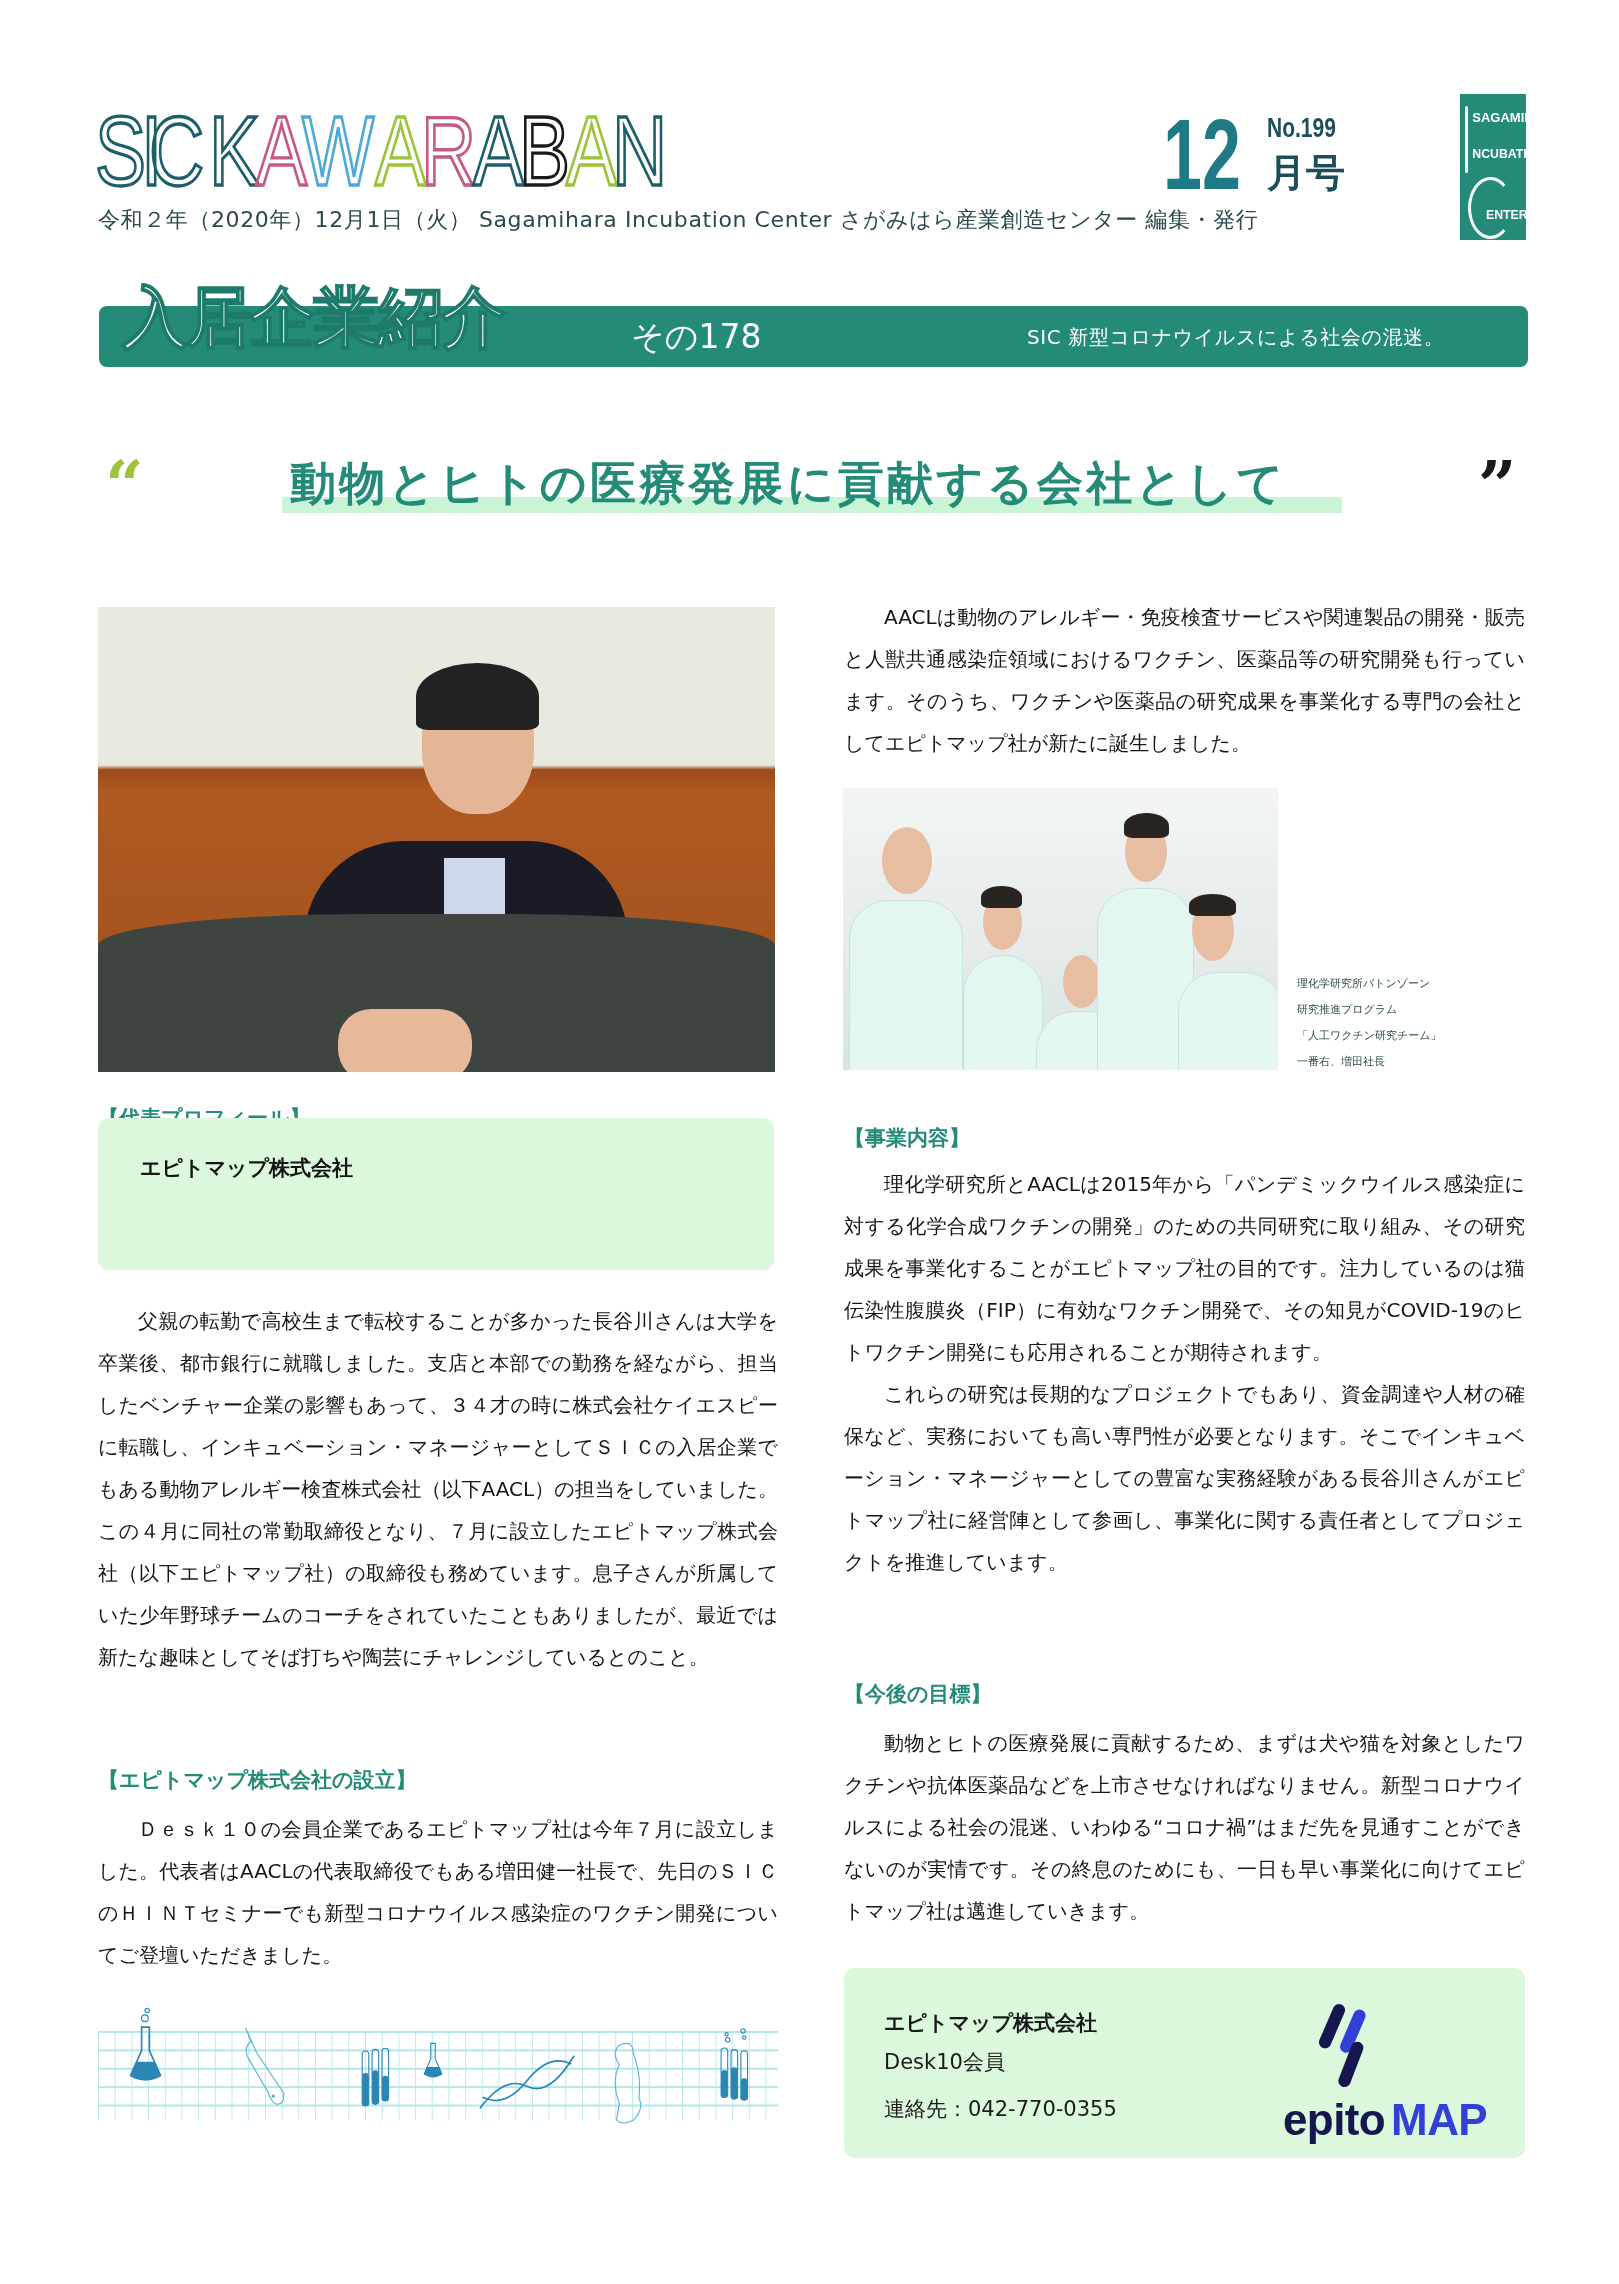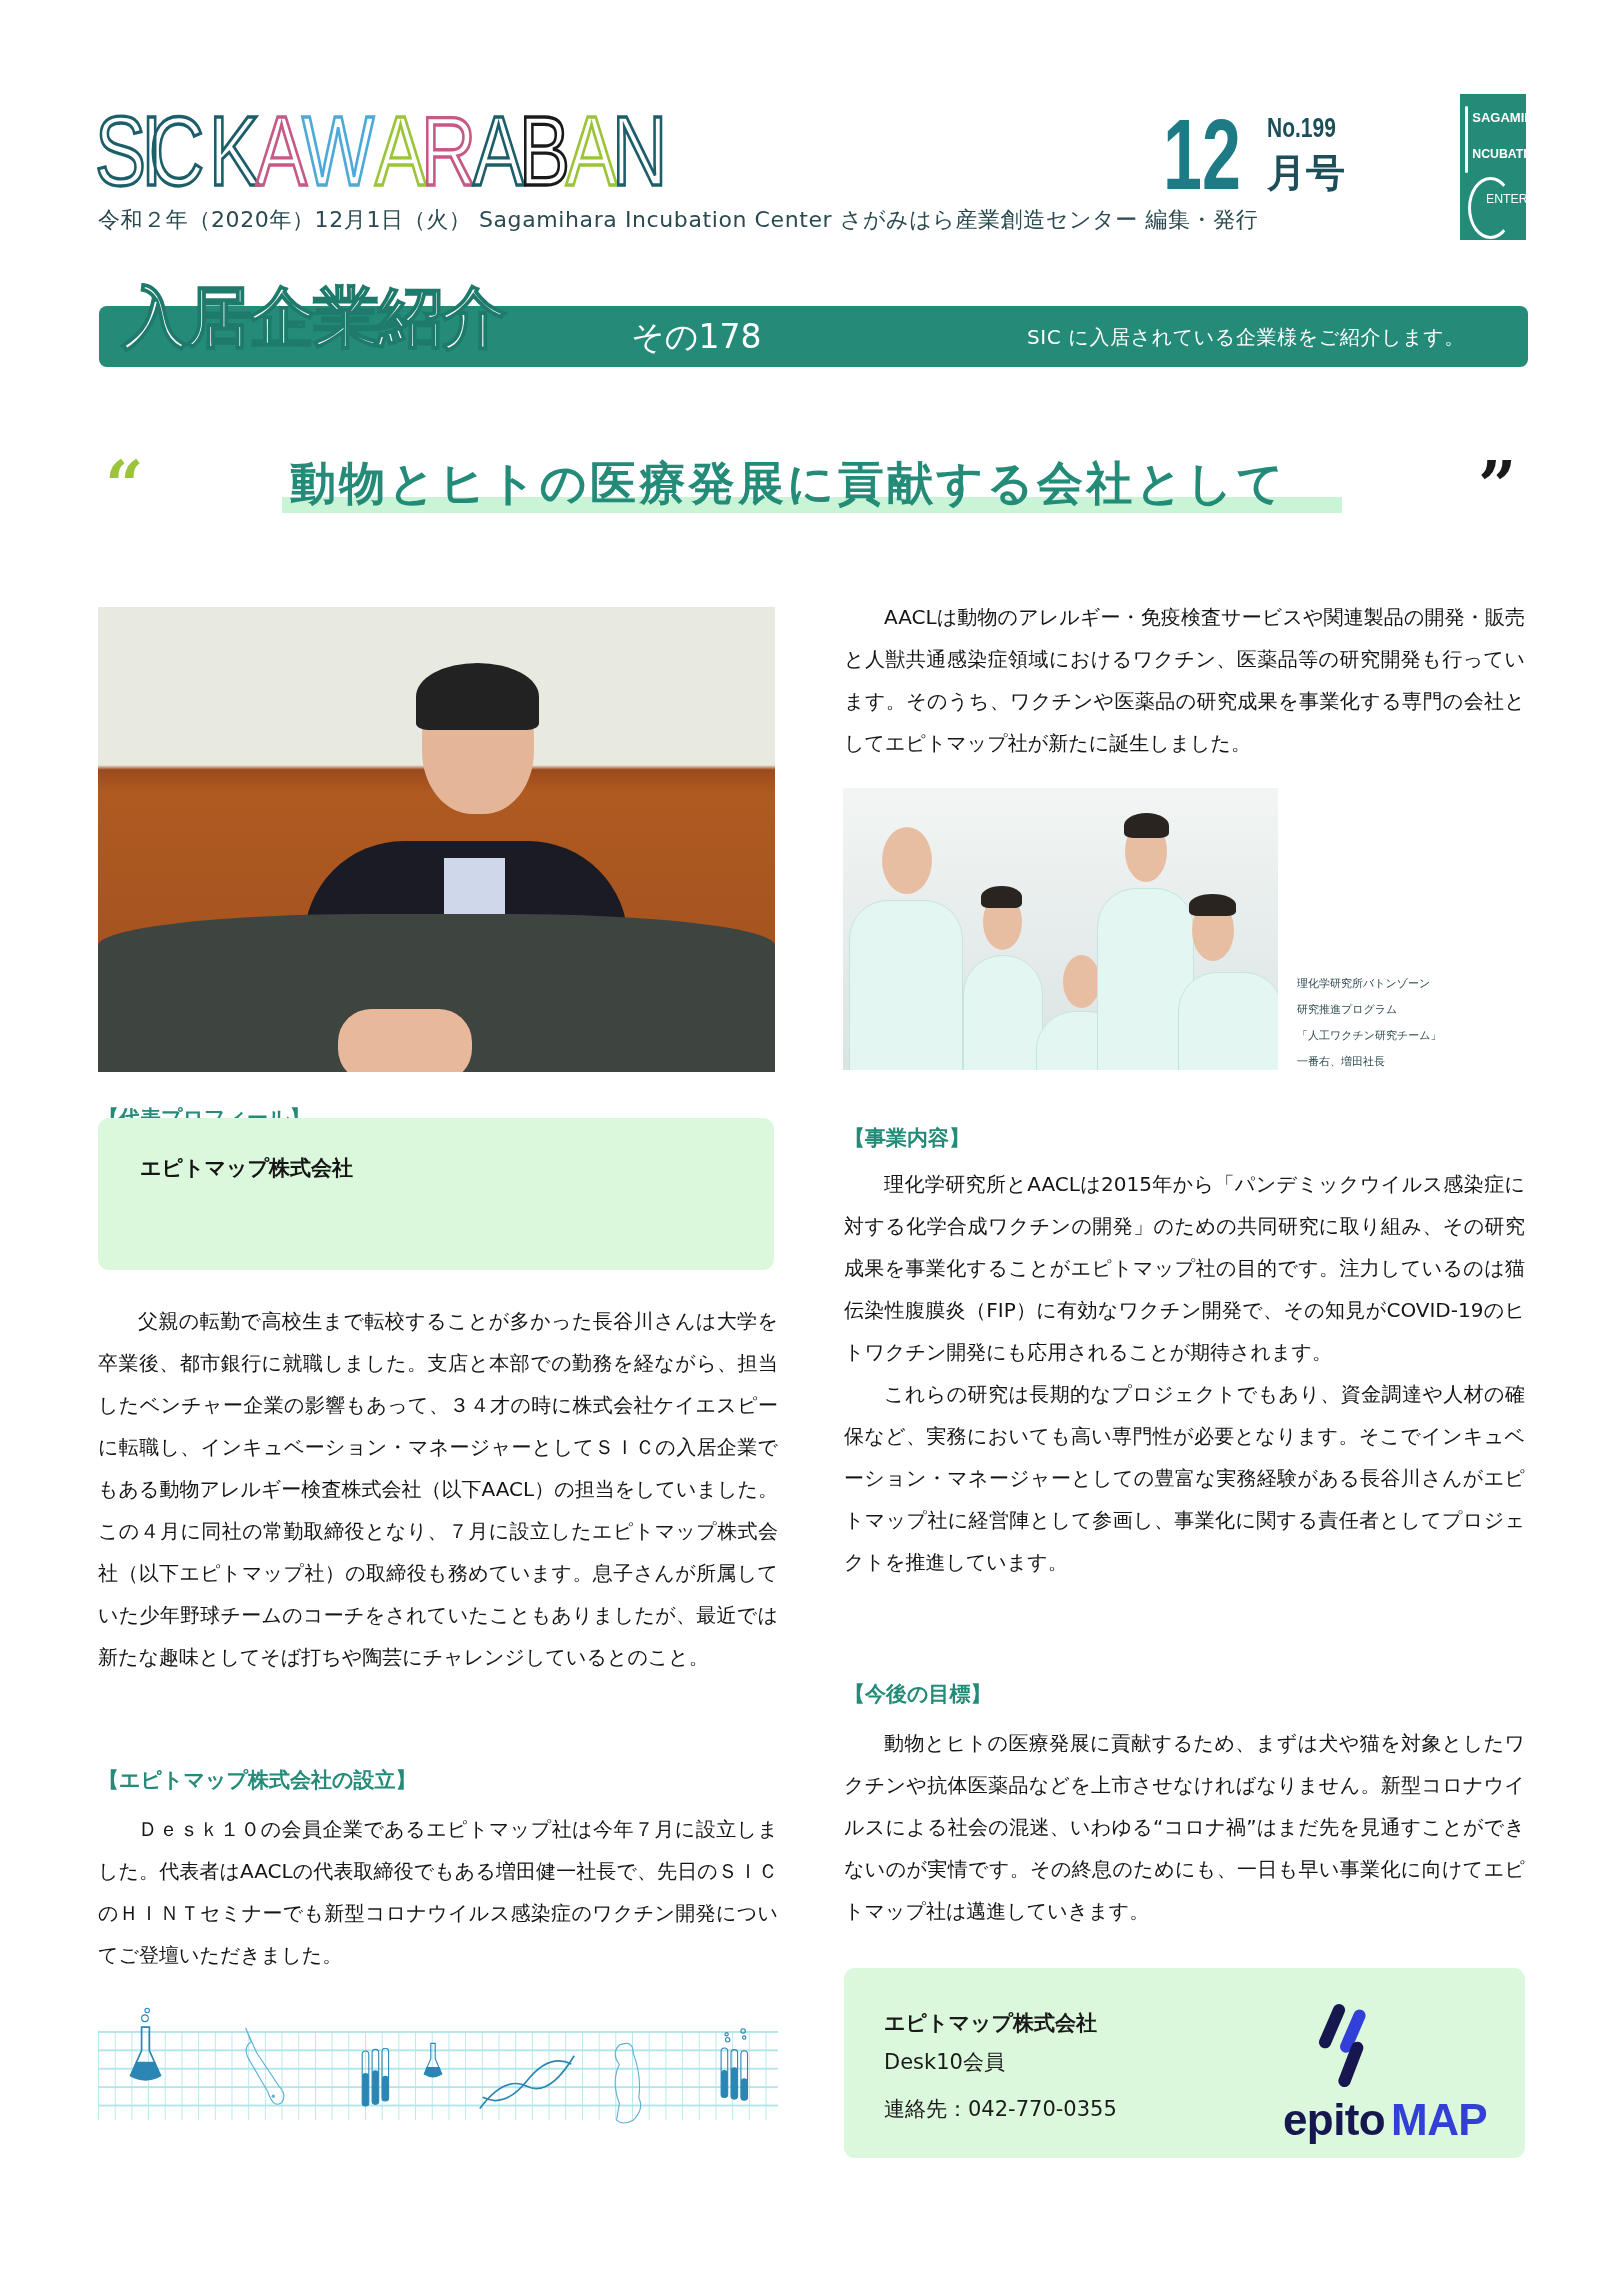--- a/index.html
+++ b/index.html
@@ -17,21 +17,21 @@
                font-size:100px; line-height:84px; color:#1e7a85; transform:scaleX(0.7); transform-origin:left top; }
   .issue-no { left:1267px; top:112px; font-family:"Liberation Sans", sans-serif; font-weight:700;
               font-size:28px; color:#1c4f5a; transform:scaleX(0.75); transform-origin:left top; }
   .issue-month { left:1267px; top:146px; font-family:"DejaVu Sans", sans-serif; font-weight:700;
                  font-size:39px; color:#1c4f5a; }
   .subline { left:98px; top:205px; font-size:22px; color:#2a4a50; letter-spacing:0.6px; white-space:nowrap; }
 
   .sic-logo { left:1460px; top:94px; width:66px; height:146px; background:#258b79; color:#fff; }
   .sic-logo .l1 { position:absolute; left:12.3px; top:15.6px; font-family:"Liberation Sans",sans-serif; font-size:13px; font-weight:700; }
   .sic-logo .l2 { position:absolute; left:12.3px; top:53px; font-family:"Liberation Sans",sans-serif; font-size:12.3px; font-weight:700; }
-  .sic-logo .l3 { position:absolute; left:26px; top:98px; font-family:"Liberation Sans",sans-serif; font-size:12.3px; font-weight:400; }
+  .sic-logo .l3 { position:absolute; left:26px; top:114px; font-family:"Liberation Sans",sans-serif; font-size:12.3px; font-weight:700; }
   .sic-logo .s-bar { position:absolute; left:4.5px; top:12.3px; width:3.3px; height:67px; background:#fff; border-radius:1.7px; }
   .sic-logo .c-arc { position:absolute; left:7.8px; top:83px; width:39px; height:56px; border:3.9px solid #fff;
                      border-right-color:transparent; border-radius:50%; }
 
   
   .banner { left:99px; top:306px; width:1429px; height:61px; background:#258b79; border-radius:7.8px; }
   .banner-title { left:122px; top:273px; font-family:"DejaVu Serif", serif; font-size:66px; font-weight:700;
                   color:#fff; -webkit-text-stroke:1.7px #1e7a6b; letter-spacing:-2.2px; white-space:nowrap; }
   .banner-num { left:631px; top:315px; font-size:33px; color:#fff; white-space:nowrap; }
   .banner-desc { left:1027px; top:324px; font-size:20px; color:#fff; white-space:nowrap; letter-spacing:0.6px; }
@@ -122,21 +122,21 @@
   <div class="s-bar"></div>
   <div class="l1">SAGAMIHARA</div>
   <div class="l2">NCUBATION</div>
   <div class="c-arc"></div>
   <div class="l3">ENTER</div>
 </div>
 
 <div class="abs banner"></div>
 <div class="abs banner-title">入居企業紹介</div>
 <div class="abs banner-num">その178</div>
-<div class="abs banner-desc">SIC に入居されている企業様をご紹介します。</div>
+<div class="abs banner-desc">SIC 新型コロナウイルスによる社会の混迷。</div>
 
 <div class="abs headline-hl"></div>
 <div class="abs quote-open"><span class="qmark">“</span></div>
 <div class="abs headline">動物とヒトの医療発展に貢献する会社として</div>
 <div class="abs quote-close"><span class="qmark">”</span></div>
 
 <div class="abs photo-main" aria-label="長谷川章市氏のポートレート">
   <div class="chair"></div>
   <div class="body"></div>
   <div class="shirt"></div>

